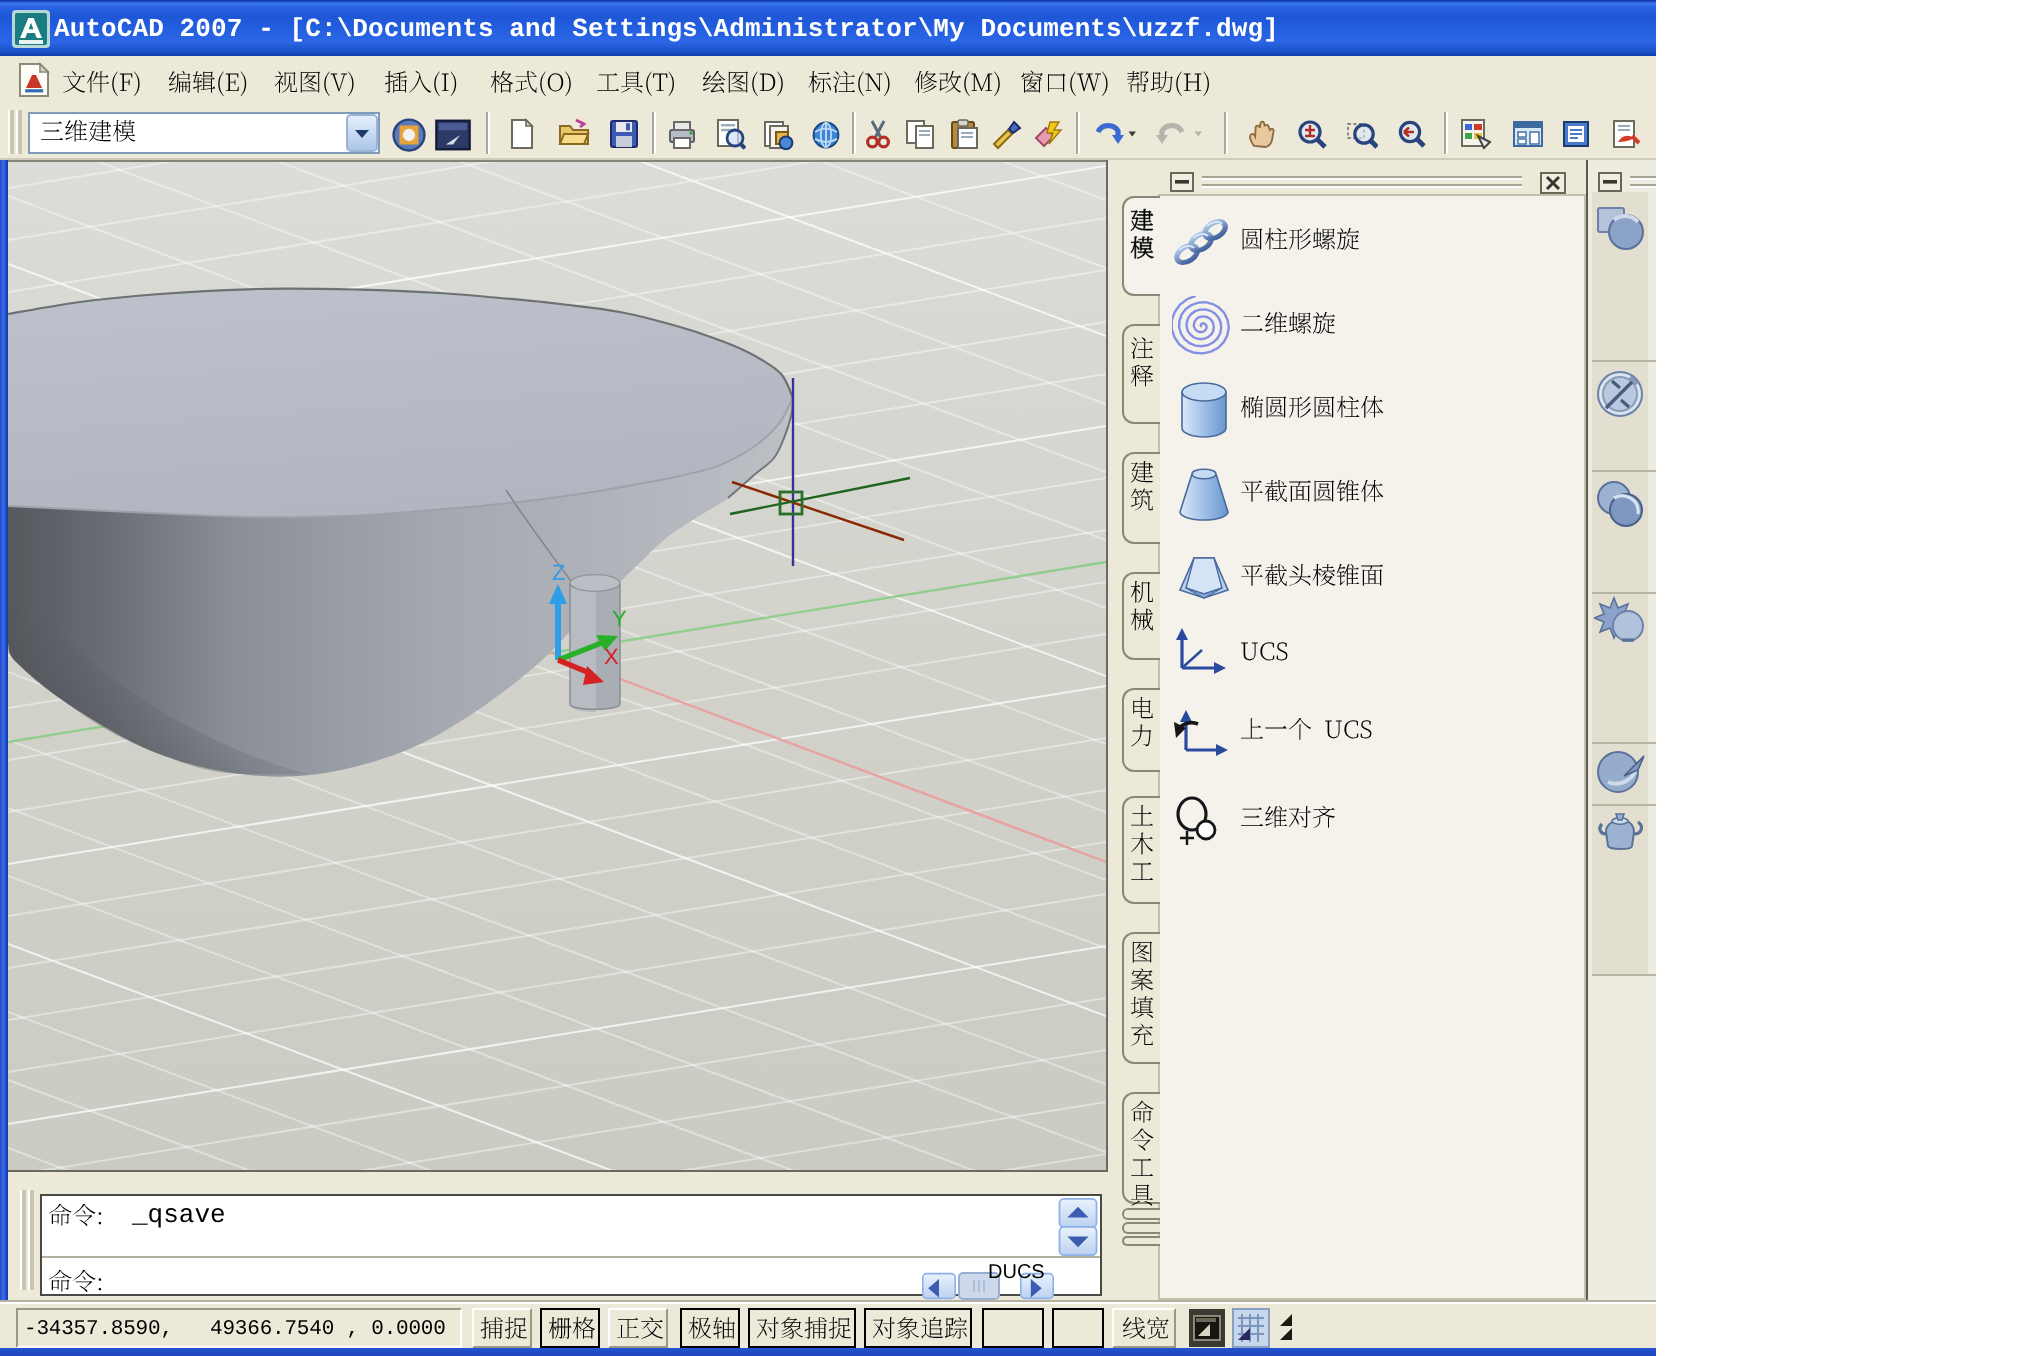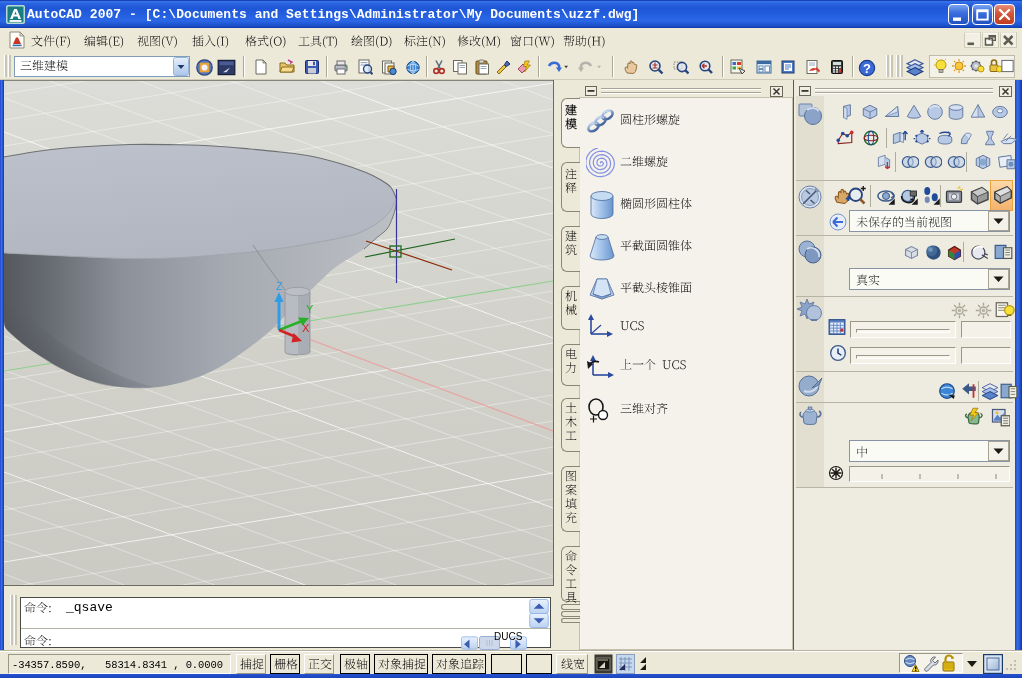--- a/index.html
+++ b/index.html
@@ -1,16 +1,16 @@
 <!DOCTYPE html>
 <html><head><meta charset="utf-8"><style>
 html,body{margin:0;padding:0}
 *{box-sizing:border-box}
 body{width:1022px;height:678px;overflow:hidden;font-family:"Liberation Sans",sans-serif}
-#app{position:absolute;left:0;top:0;width:1022px;height:678px;background:#ece9d8;overflow:hidden}
+#app{position:absolute;left:0;top:0;width:828px;height:678px;background:#ece9d8;overflow:hidden}
 .abs{position:absolute}
 </style></head><body>
 <div id="app">
     <div class="abs" style="left:0;top:28px;width:4px;height:646px;background:linear-gradient(90deg,#1e46c8,#3a6ee8 40%,#2a5ad8 60%,#16349e)"></div>
     <div class="abs" style="left:1015px;top:28px;width:7px;height:646px;background:linear-gradient(90deg,#1e46c8,#3a6ee8 40%,#2a5ad8 60%,#16349e)"></div>
     <div class="abs" style="left:0;top:672px;width:1022px;height:6px;background:linear-gradient(#2a5ad8,#1c44bc)"></div>
     <div class="abs" style="left:0;top:0;width:1022px;height:28px;background:
 linear-gradient(#0a2a9e 0%,#3a78ee 6%,#2963e2 12%,#1e56d6 30%,#2460e0 55%,#2a66e6 75%,#1c50c8 92%,#0f3cb0 100%)"></div>
     <svg class="abs" style="left:6px;top:5px" width="19" height="19" viewBox="0 0 19 19">
 <rect x="0" y="0" width="19" height="19" rx="2" fill="#b8d8d4"></rect>
@@ -449,21 +449,21 @@
           <stop offset="1" stop-color="#bcd2f0"></stop>
         </linearGradient>
       </defs>
 <rect x="0.5" y="0.5" width="21" height="16" rx="2.5" fill="url(#a510636)" stroke="#8cb0e8"></rect>
 <path d="M7 4 L7 16 L14 10 Z" fill="#3c5cb0"></path>
     </svg>
     <div class="abs" style="left:66px;top:600px;font:13px 'Liberation Mono',monospace;color:#000">_qsave</div>
     <div class="abs" style="left:0;top:650px;width:1022px;height:2px;background:#fff;border-top:1px solid #b4b1a0"></div>
     <div class="abs" style="left:0;top:652px;width:1022px;height:22px;background:#ece9d8"></div>
     <div class="abs" style="left:8px;top:654px;width:223px;height:20px;background:#ece9d8;border:1px solid;border-color:#9a9786 #fff #fff #9a9786"></div>
-    <div class="abs" style="left:12px;top:659px;font:10.5px 'Liberation Mono',monospace;letter-spacing:-0.1px;color:#000;white-space:pre">-34357.8590,   58314.8341 , 0.0000</div>
+    <div class="abs" style="left:12px;top:659px;font:10.5px 'Liberation Mono',monospace;letter-spacing:-0.1px;color:#000;white-space:pre">-34357.8590,   49366.7540 , 0.0000</div>
     <div class="abs" style="left:236px;top:654px;width:30px;height:20px;background:#ece9d8;border:1px solid;border-color:#fff #9a9786 #9a9786 #fff"></div>
     <div class="abs" style="left:270px;top:654px;width:30px;height:20px;background:#ece9d8;border:1px solid #000"></div>
     <div class="abs" style="left:304px;top:654px;width:30px;height:20px;background:#ece9d8;border:1px solid;border-color:#fff #9a9786 #9a9786 #fff"></div>
     <div class="abs" style="left:340px;top:654px;width:30px;height:20px;background:#ece9d8;border:1px solid #000"></div>
     <div class="abs" style="left:374px;top:654px;width:54px;height:20px;background:#ece9d8;border:1px solid #000"></div>
     <div class="abs" style="left:432px;top:654px;width:54px;height:20px;background:#ece9d8;border:1px solid #000"></div>
     <div class="abs" style="left:491px;top:654px;width:31px;height:20px;background:#ece9d8;border:1px solid #000"></div>
     <div class="abs" style="left:526px;top:654px;width:26px;height:20px;background:#ece9d8;border:1px solid #000"></div>
     <div class="abs" style="left:556px;top:654px;width:32px;height:20px;background:#ece9d8;border:1px solid;border-color:#fff #9a9786 #9a9786 #fff"></div>
     <svg class="abs" style="left:594px;top:654px" width="19" height="20" viewBox="0 0 19 20">

